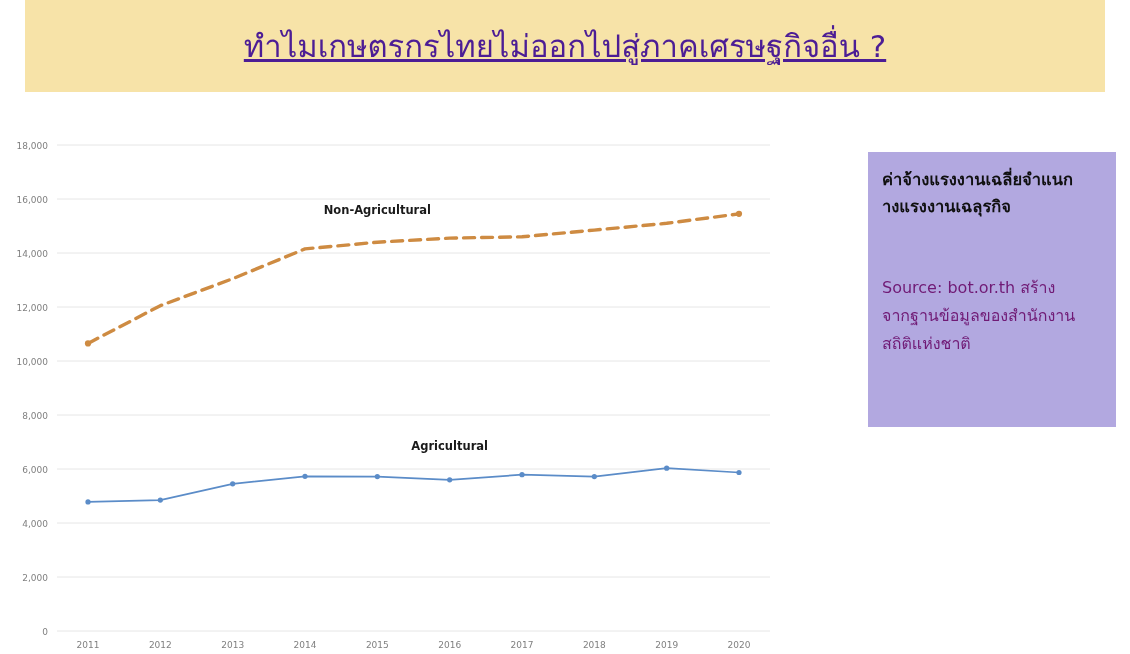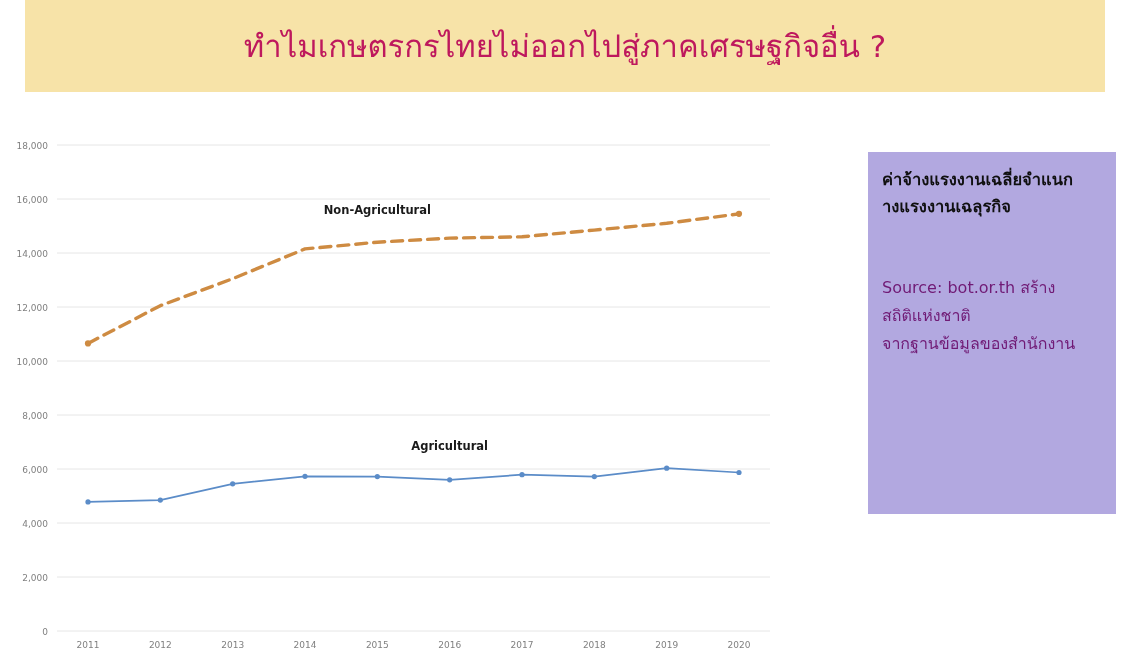--- a/index.html
+++ b/index.html
@@ -22,24 +22,25 @@
     top: 0;
     width: 1080px;
     height: 92px;
     background: #f7e3a8;
     display: flex;
     align-items: center;
     justify-content: center;
   }
   #title-text {
     font-size: 31px;
-    color: #be185d;
+    color: #4c1d95;
     letter-spacing: 0px;
     white-space: nowrap;
     font-family: "DejaVu Sans", "Liberation Sans", sans-serif;
+    text-decoration: underline;
   }
 
   
   #chart-panel {
     position: absolute;
     left: 0px;
     top: 120px;
     width: 800px;
     height: 534px;
   }
@@ -56,21 +57,21 @@
     fill: #1a1a1a;
     font-family: "DejaVu Sans", "Liberation Sans", sans-serif;
   }
 
   
   #caption-box {
     position: absolute;
     left: 868px;
     top: 152px;
     width: 248px;
-    height: 362px;
+    height: 275px;
     background: #b2a8e0;
     box-sizing: border-box;
     padding: 14px 20px 10px 14px;
   }
   .caption-head-line {
     font-size: 16.5px;
     font-weight: bold;
     color: #101010;
     line-height: 27px;
     white-space: nowrap;
@@ -152,15 +153,15 @@
         <text x="449.66666666666663" y="329.8" class="series-label" text-anchor="middle">Agricultural</text>
       </g>
   </svg>
 </div>
 
 <div id="caption-box">
   <div class="caption-head-line">ค่าจ้างแรงงานเฉลี่ยจำแนก</div>
   <div class="caption-head-line">างแรงงานเฉลุรกิจ</div>
   <div id="caption-gap"></div>
   <div class="caption-src-line">Source: bot.or.th สร้าง</div>
+  <div class="caption-src-line">จากฐานข้อมูลของสำนักงาน</div>
   <div class="caption-src-line">สถิติแห่งชาติ</div>
-  <div class="caption-src-line">จากฐานข้อมูลของสำนักงาน</div>
 </div>
 
 </body></html>

